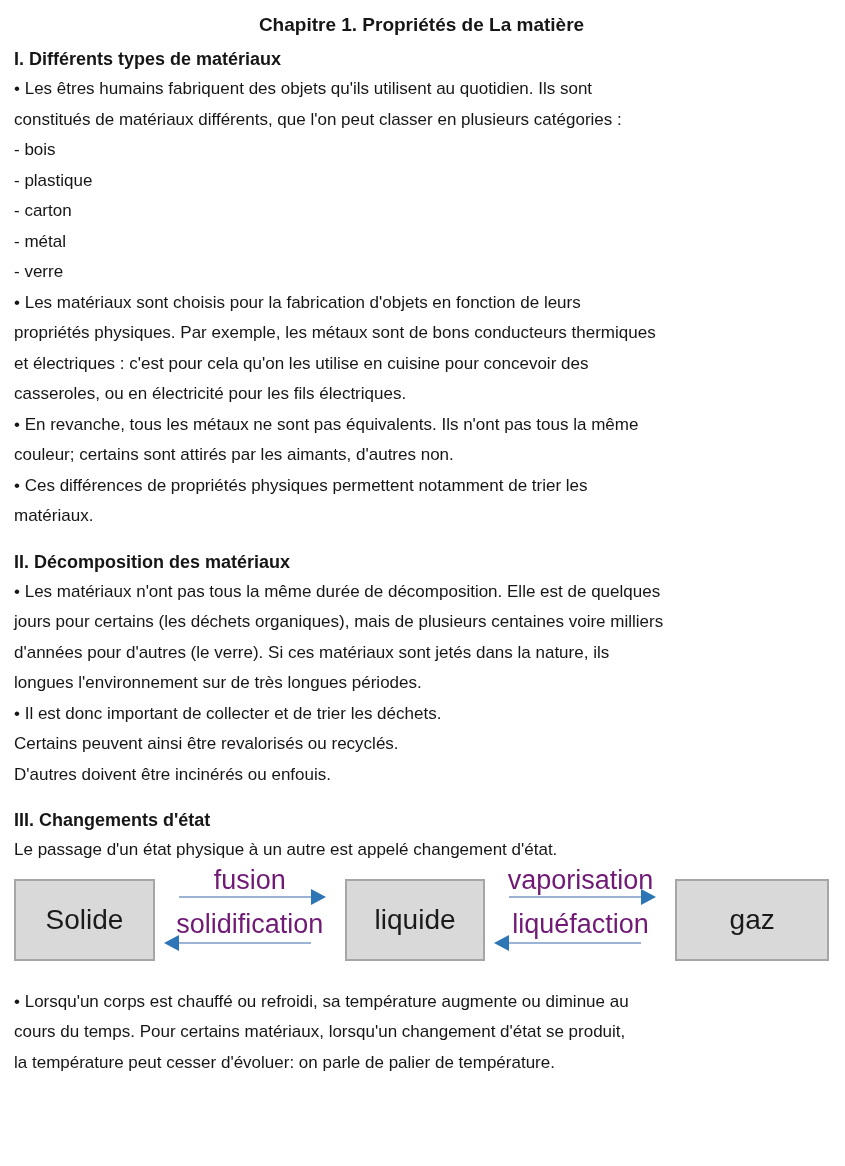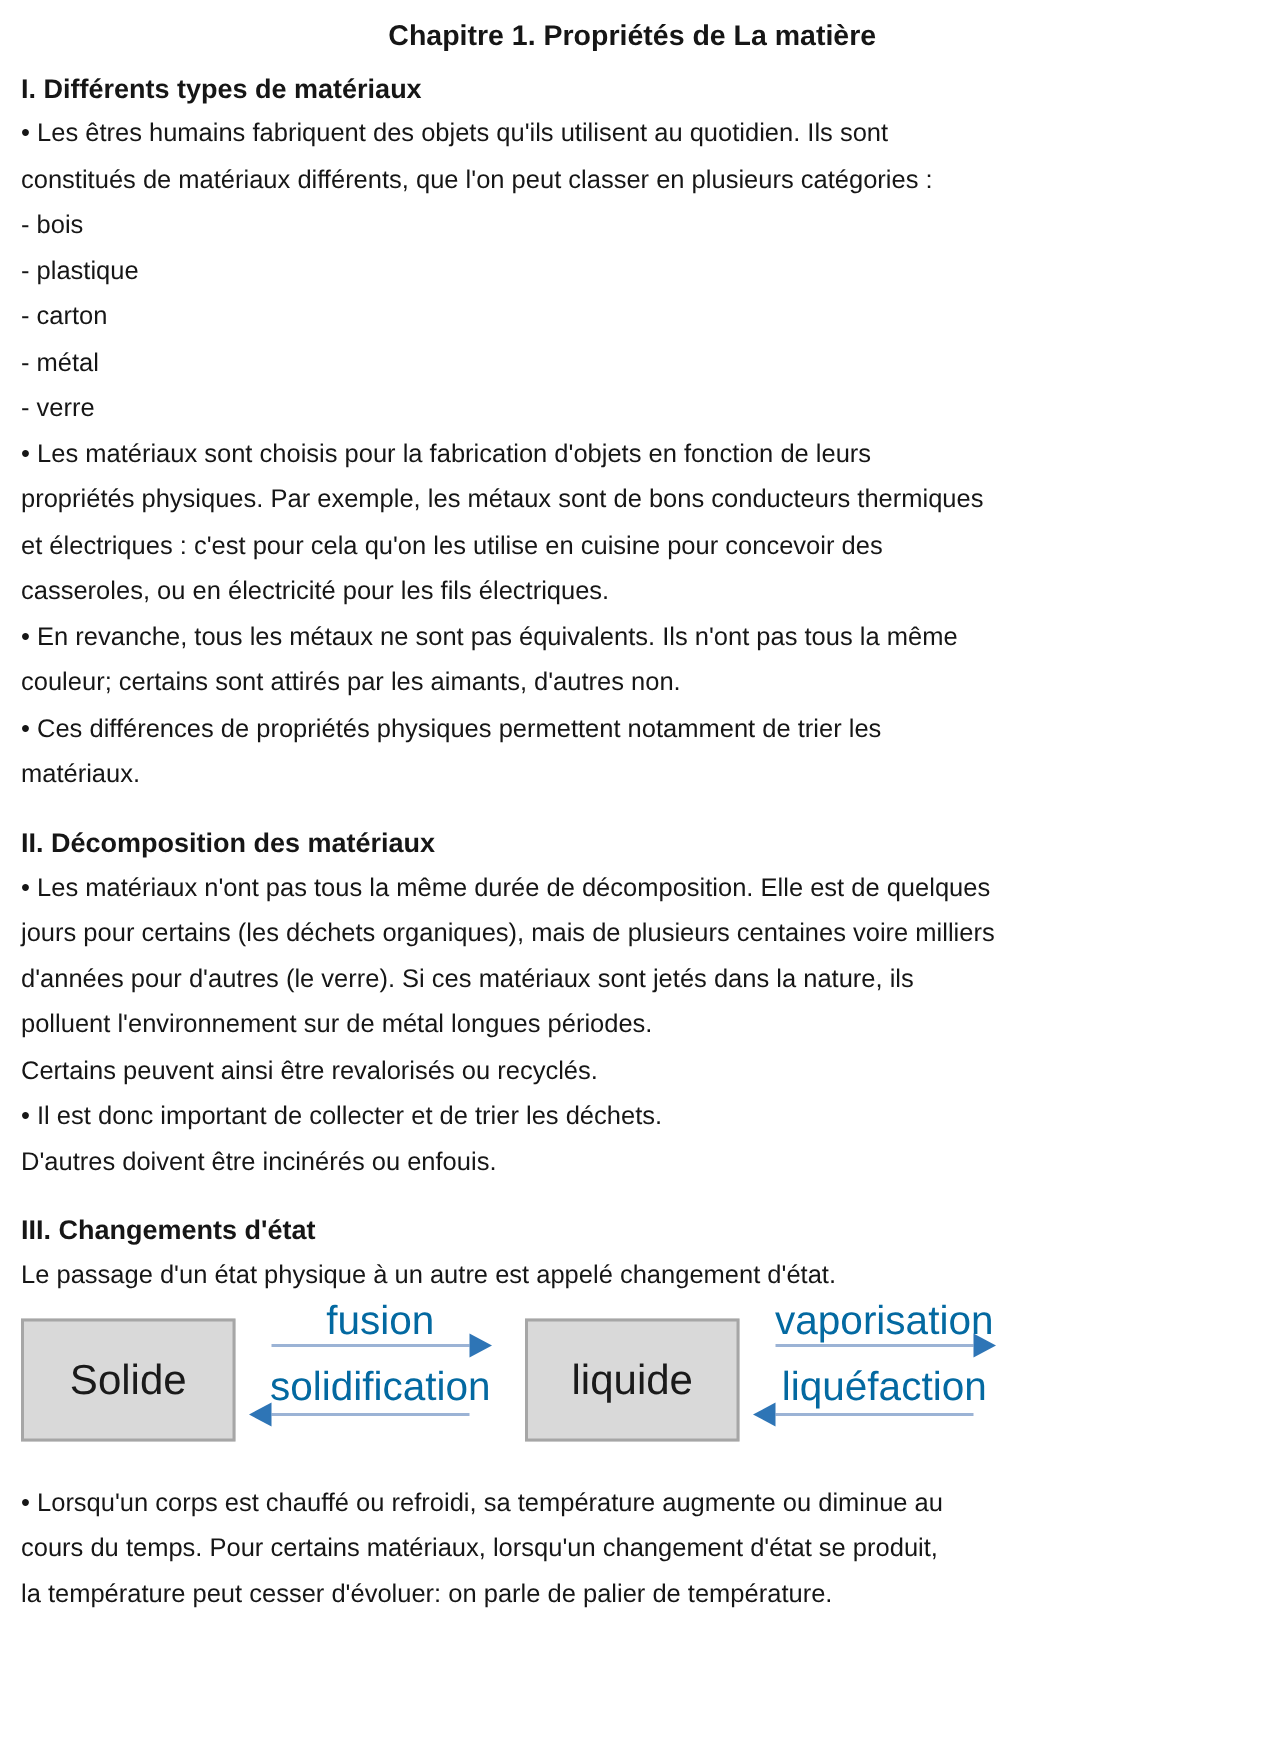--- a/index.html
+++ b/index.html
@@ -58,21 +58,21 @@
   .state-box.b2 { width: 156px; }
   .transition {
     width: 193px;
     position: relative;
   }
   .t-label {
     position: absolute;
     width: 100%;
     text-align: center;
     font-size: 27px;
-    color: #0369a1;
+    color: #701a75;
     line-height: 30px;
   }
   .t-label.fwd { top: -14px; }
   .t-label.bwd { top: 30px; }
   .arrow {
     position: absolute;
     left: 24px;
     width: 132px;
     height: 0;
     border-top: 2px solid #9bb3d5;
@@ -125,23 +125,23 @@
     <div class="line">couleur; certains sont attirés par les aimants, d'autres non.</div>
     <div class="line">• Ces différences de propriétés physiques permettent notamment de trier les</div>
     <div class="line">matériaux.</div>
   </div>
 
   <div class="section">
     <div class="heading">II. Décomposition des matériaux</div>
     <div class="line">• Les matériaux n'ont pas tous la même durée de décomposition. Elle est de quelques</div>
     <div class="line">jours pour certains (les déchets organiques), mais de plusieurs centaines voire milliers</div>
     <div class="line">d'années pour d'autres (le verre). Si ces matériaux sont jetés dans la nature, ils</div>
-    <div class="line">polluent l'environnement sur de métal longues périodes.</div>
+    <div class="line">longues l'environnement sur de très longues périodes.</div>
+    <div class="line">• Il est donc important de collecter et de trier les déchets.</div>
     <div class="line">Certains peuvent ainsi être revalorisés ou recyclés.</div>
-    <div class="line">• Il est donc important de collecter et de trier les déchets.</div>
     <div class="line">D'autres doivent être incinérés ou enfouis.</div>
   </div>
 
   <div class="section">
     <div class="heading">III. Changements d'état</div>
     <div class="line">Le passage d'un état physique à un autre est appelé changement d'état.</div>
 
     <div class="diagram">
       <div class="state-box b0">Solide</div>
 
@@ -154,20 +154,21 @@
 
       <div class="state-box b1">liquide</div>
 
       <div class="transition">
         <div class="t-label fwd">vaporisation</div>
         <div class="arrow fwd right"></div>
         <div class="t-label bwd">liquéfaction</div>
         <div class="arrow bwd left"></div>
       </div>
 
+      <div class="state-box b2">gaz</div>
     </div>
 
     <div class="closing">
       <div class="line">• Lorsqu'un corps est chauffé ou refroidi, sa température augmente ou diminue au</div>
       <div class="line">cours du temps. Pour certains matériaux, lorsqu'un changement d'état se produit,</div>
       <div class="line">la température peut cesser d'évoluer: on parle de palier de température.</div>
     </div>
   </div>
 
 </div>

